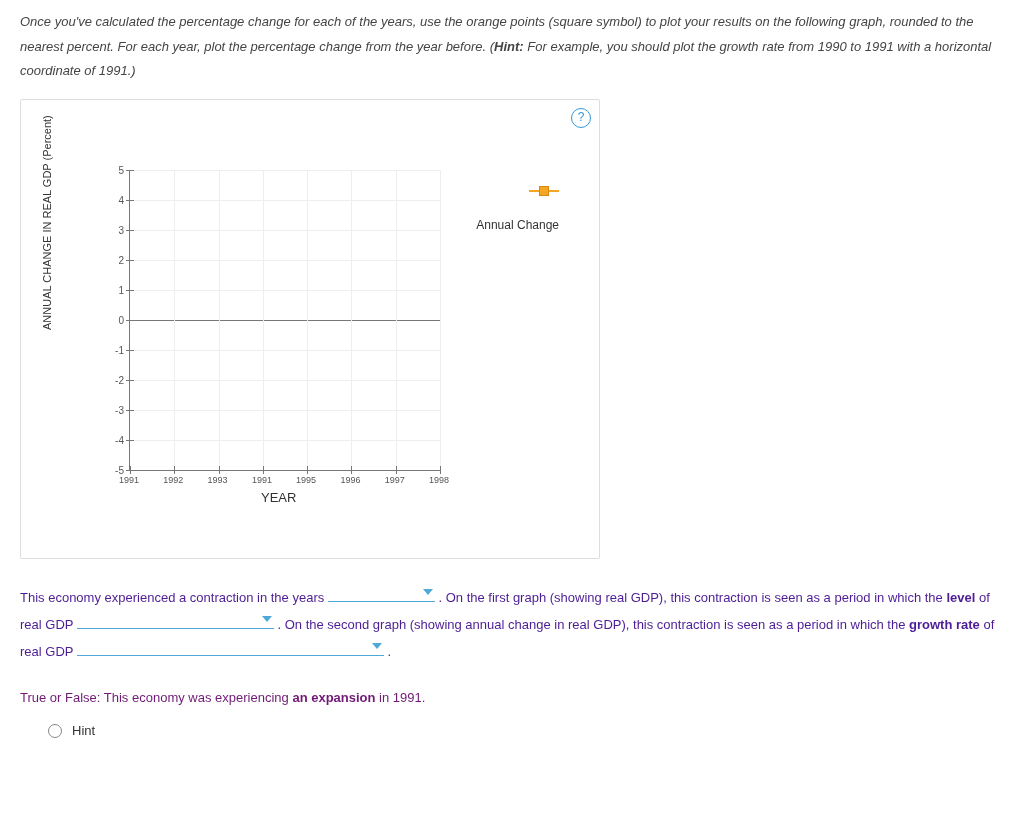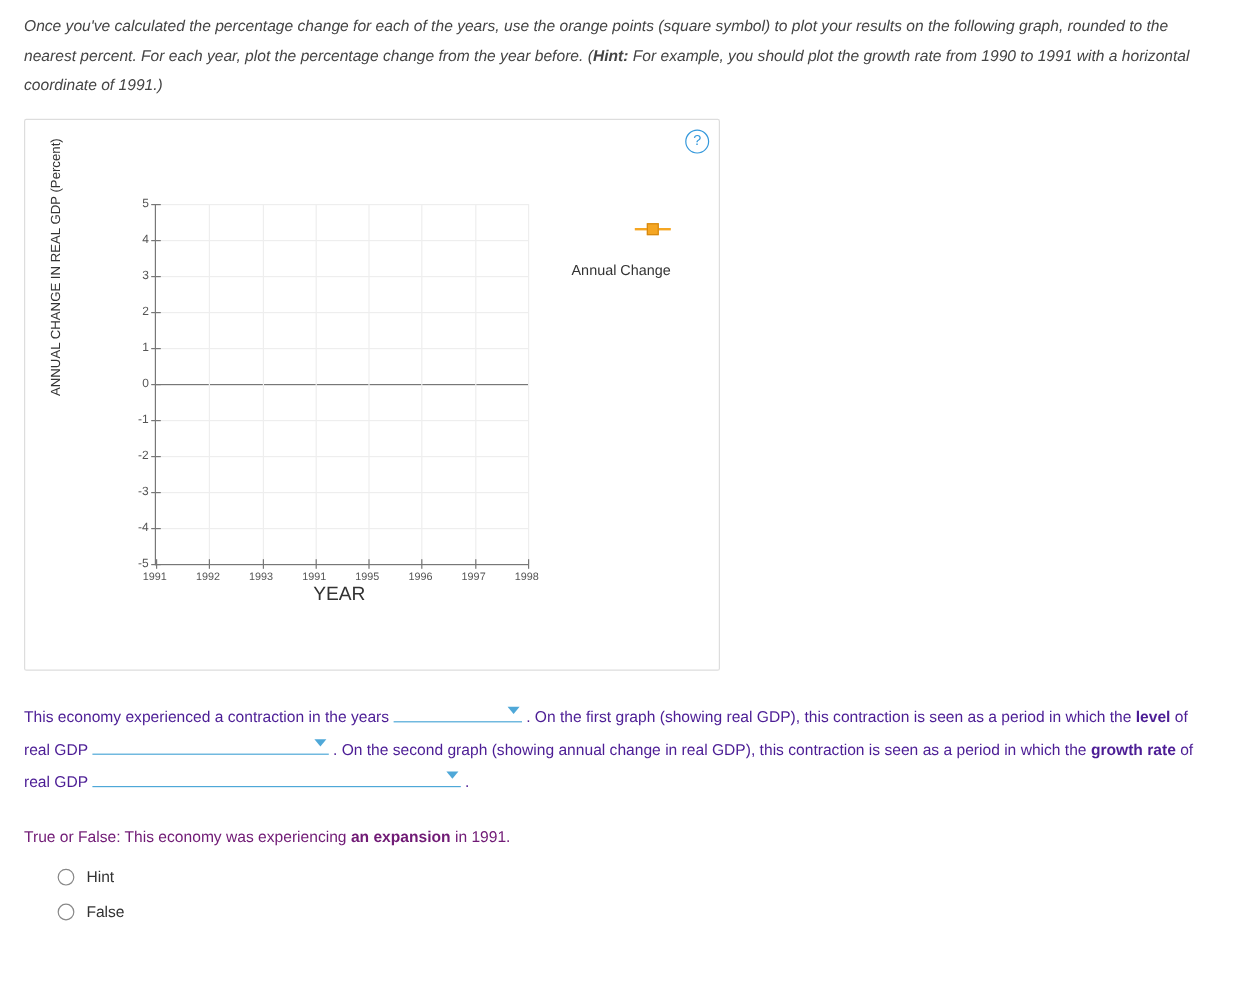--- a/index.html
+++ b/index.html
@@ -102,21 +102,21 @@
     transform: rotate(-90deg);
     transform-origin: left top;
     font-size: 11px;
     color: #333;
     white-space: nowrap;
   }
   .x-axis-title {
     position: absolute;
     left: 240px;
     bottom: 53px;
-    font-size: 16px;
+    font-size: 13px;
     color: #333;
   }
   .tick-mark-y {
     position: absolute;
     left: -4px;
     width: 8px;
     border-top: 1px solid #777;
   }
   .tick-mark-x {
     position: absolute;
@@ -307,17 +307,13 @@
 
 <div class="tf-question">
   <span>True or False: This economy was experiencing </span><b>an expansion</b><span> in 1991.</span>
 </div>
 
 <div class="radio-group">
   <div class="radio-item">
     <span class="radio-circle"></span>
     <span>Hint</span>
   </div>
-  <div class="radio-item">
-    <span class="radio-circle"></span>
-    <span>False</span>
-  </div>
 </div>
 
 </body></html>

